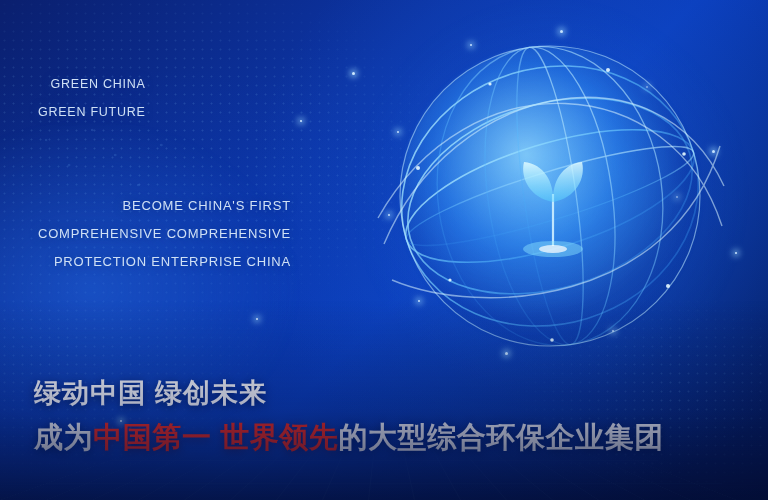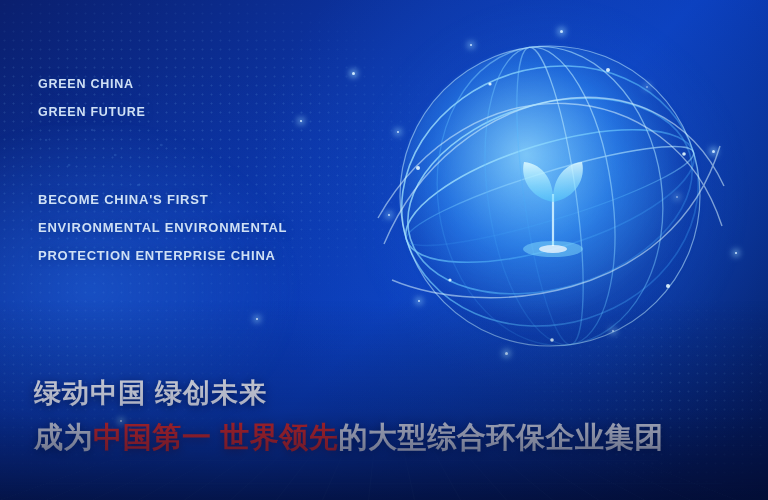--- a/index.html
+++ b/index.html
@@ -108,25 +108,26 @@
     position: absolute;
     left: 138px; top: 132px;
     width: 86px; height: 110px;
   }
 
   
   .en-block {
     position: absolute;
     color: #cfe0f5;
     letter-spacing: 0.06em;
-    font-weight: bold;
+    font-weight: normal;
     text-shadow: 0 0 8px rgba(20,60,140,0.8);
+    text-align: right;
   }
   .en-top { left: 38px; top: 70px; font-size: 12.5px; line-height: 28px; }
-  .en-mid { left: 38px; top: 186px; font-size: 13px; line-height: 28px; }
+  .en-mid { left: 38px; top: 192px; font-size: 13px; line-height: 28px; }
   .en-line { white-space: nowrap; }
 
   
   .cn-block {
     position: absolute;
     left: 34px;
     bottom: 42px;
     color: #ffffff;
     text-shadow: 0 2px 10px rgba(0,20,70,0.9);
   }
@@ -243,21 +244,21 @@
     </svg>
   </div>
 
   <div class="en-block en-top">
     <div class="en-line">GREEN CHINA</div>
     <div class="en-line">GREEN FUTURE</div>
   </div>
 
   <div class="en-block en-mid">
     <div class="en-line">BECOME CHINA'S FIRST</div>
-    <div class="en-line">ENVIRONMENTAL ENVIRONMENTAL</div>
+    <div class="en-line">COMPREHENSIVE COMPREHENSIVE</div>
     <div class="en-line">PROTECTION ENTERPRISE CHINA</div>
   </div>
 
   <div class="cn-block">
     <div class="cn-line1">绿动中国 绿创未来</div>
     <div class="cn-line2">
       <span>成为</span><span class="accent">中国第一 世界领先</span><span>的大型综合环保企业集团</span>
     </div>
   </div>
 

